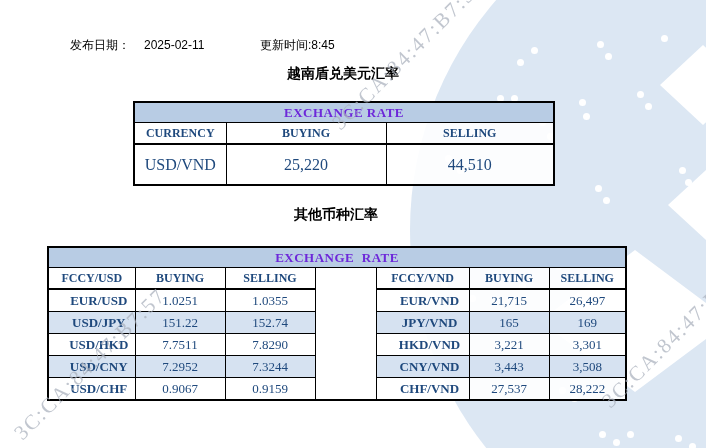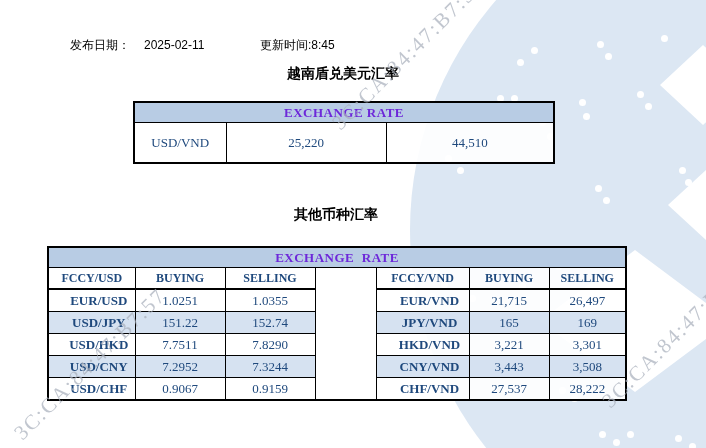--- a/index.html
+++ b/index.html
@@ -36,21 +36,21 @@
   
   table{border-collapse:collapse;position:absolute;z-index:2;table-layout:fixed;
         font-family:"Liberation Serif","DejaVu Serif",serif;}
   td{border:1px solid #000;overflow:hidden;}
   .t1{left:133px;top:101px;width:420px;border:2px solid #000;}
   .t2{left:47px;top:246px;width:578px;border:2px solid #000;}
   tr.band td{background:#b8cce4;color:#6d28d9;font-weight:bold;text-align:center;
              font-size:13px;height:17px;white-space:pre;letter-spacing:.5px;}
   tr.cols td{background:rgba(255,255,255,.88);color:#1f497d;font-weight:bold;
              text-align:center;font-size:12px;height:18px;border-bottom-width:2px;}
-  .t1 tr.data td{background:rgba(255,255,255,.9);color:#1f497d;font-size:13px;
+  .t1 tr.data td{background:rgba(255,255,255,.9);color:#1f497d;font-size:16px;
                  text-align:center;height:37px;}
   .t2 tr.r td{background:rgba(255,255,255,.9);color:#1f497d;font-size:13px;
               text-align:center;height:19px;}
   .t2 tr.r.alt td{background:rgba(212,225,240,.96);}
   .t2 td.pair{text-align:left;padding-left:15px;font-weight:bold;}
   .t2 td.gapcell{background:rgba(255,255,255,.8);border-bottom-width:2px;}
 </style>
 </head>
 <body>
 
@@ -120,20 +120,25 @@
   <table class="t1">
     <colgroup>
         <col style="width:92px">
         <col style="width:160px">
         <col style="width:168px">
       </colgroup>
     <tbody>
         <tr class="band">
       <td colspan="3">EXCHANGE RATE</td>
     </tr>
+    <tr class="cols">
+      <td>CURRENCY</td>
+      <td>BUYING</td>
+      <td>SELLING</td>
+    </tr>
     <tr class="data">
       <td>USD/VND</td>
       <td>25,220</td>
       <td>44,510</td>
     </tr>
   </tbody>
     </table>
 
   <div class="title2 cjk">其他币种汇率</div>
   <table class="t2">

